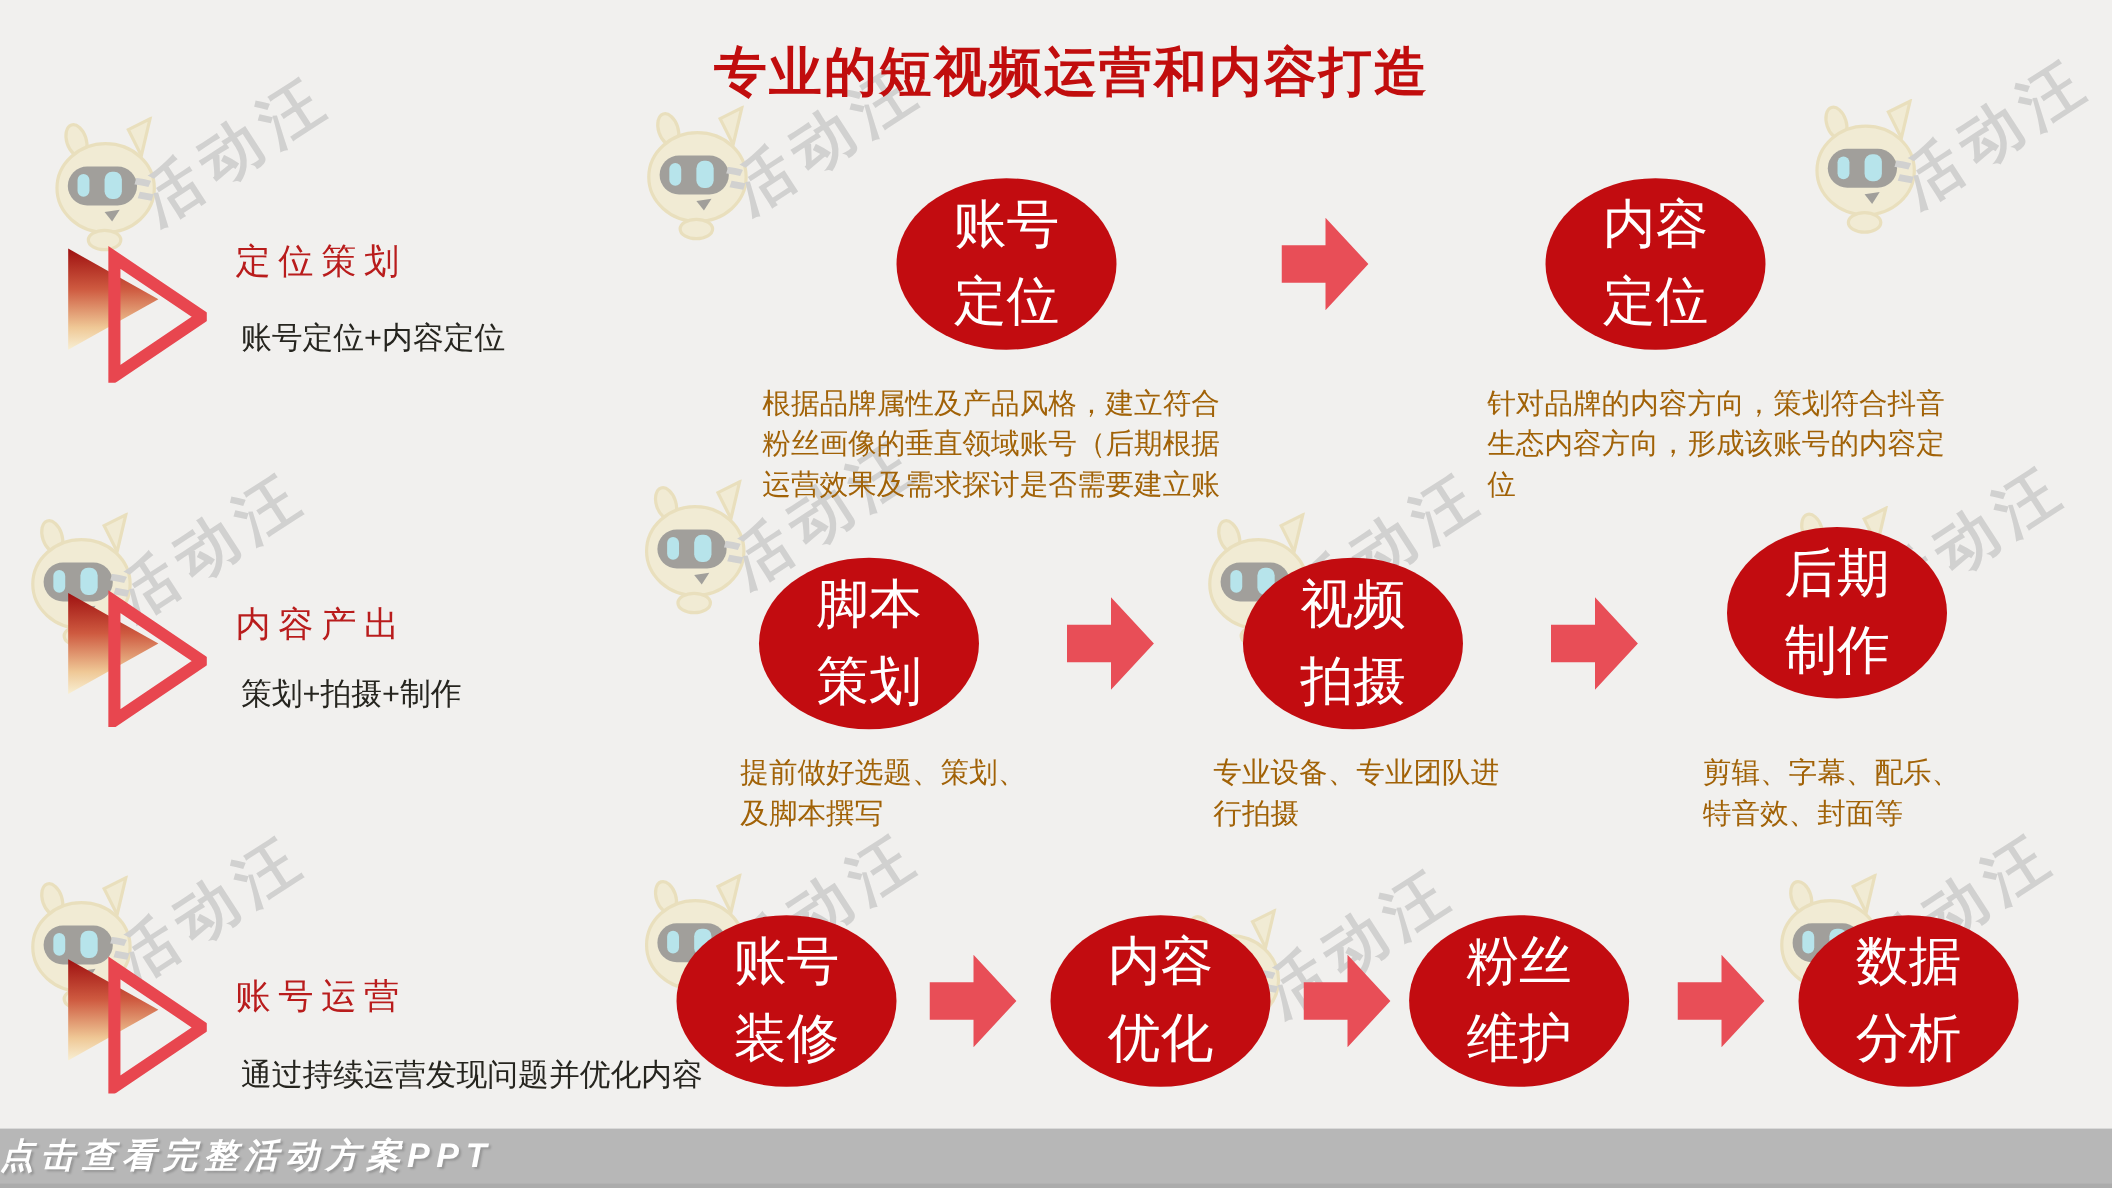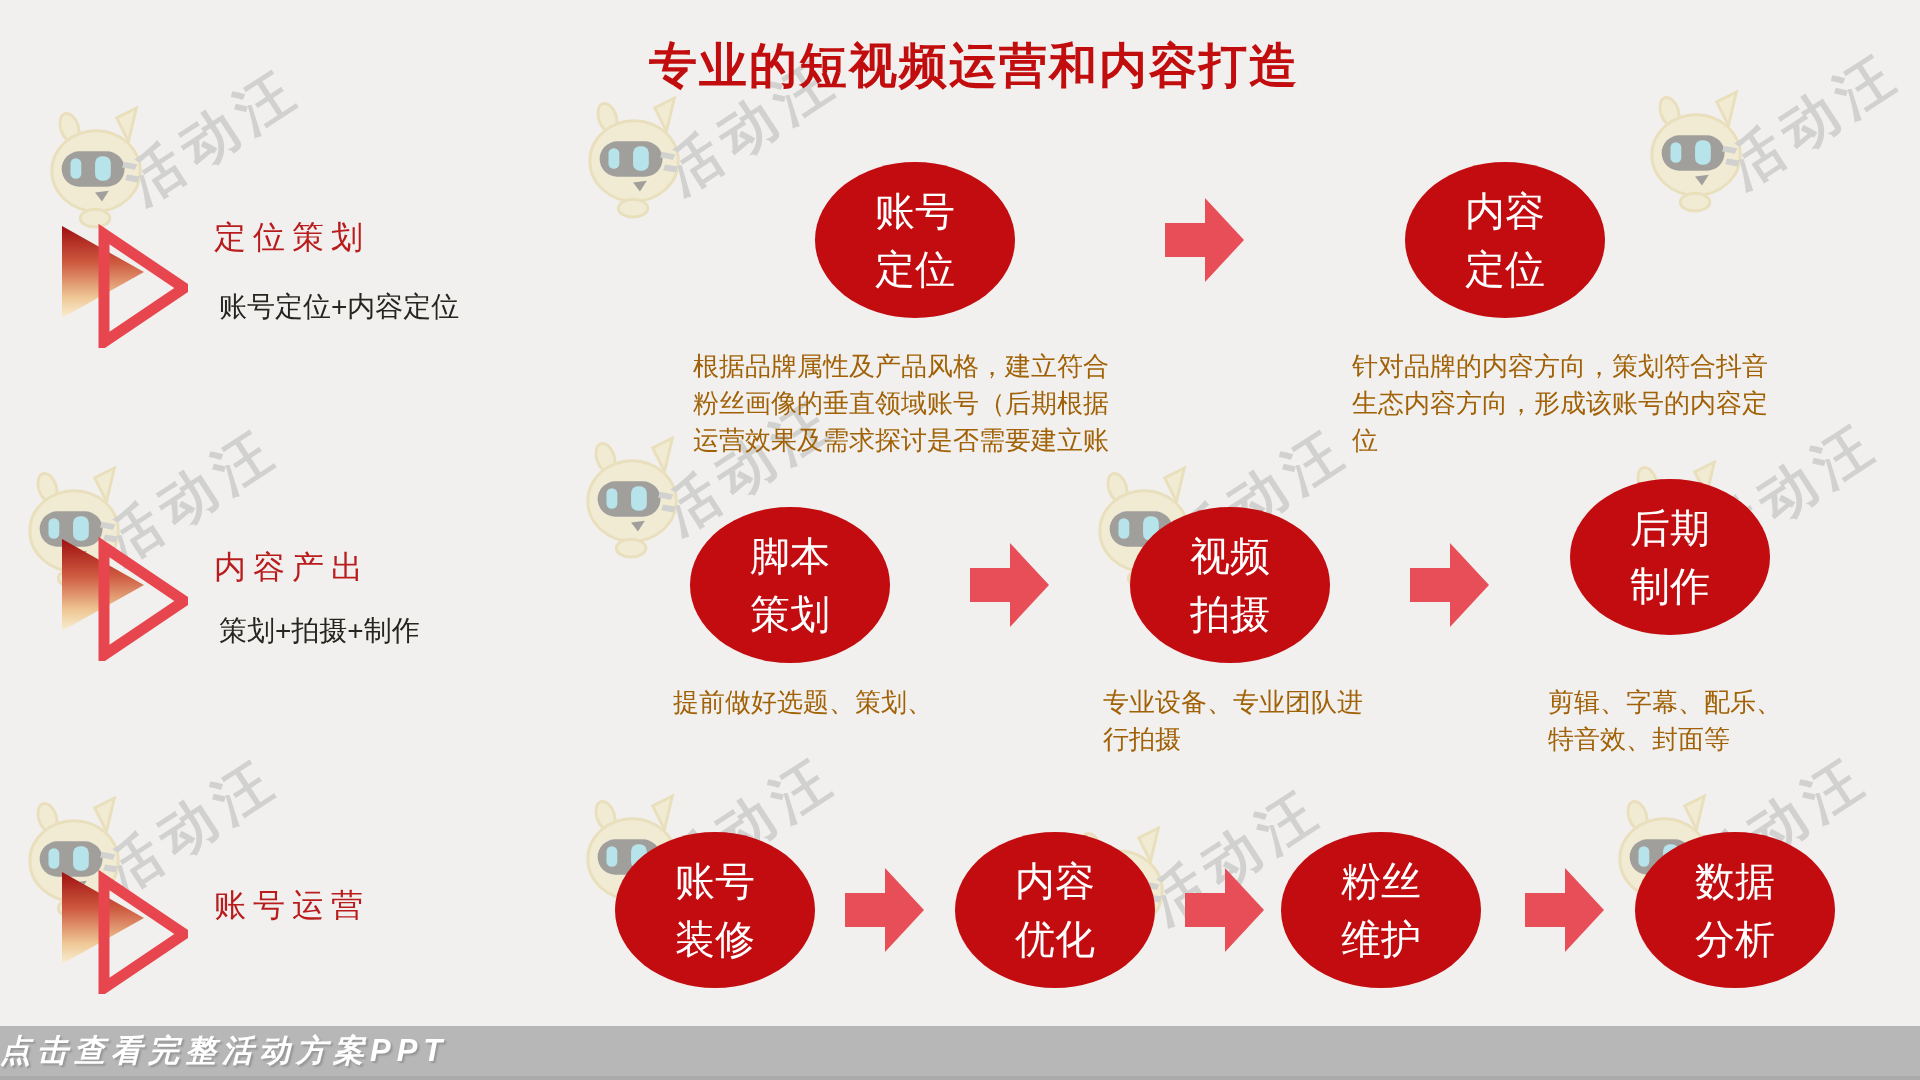--- a/index.html
+++ b/index.html
@@ -14,21 +14,21 @@
 
   .title{position:absolute;left:0;right:0;top:34px;text-align:center;font-size:48px;font-weight:800;
          color:#C10D0D;letter-spacing:2px;z-index:2;transform:translateX(14px);}
 
   .step-icon{position:absolute;width:130px;height:126px;z-index:2;}
   .row-head{position:absolute;font-size:32px;font-weight:normal;color:#b91c1c;letter-spacing:7px;z-index:2;}
   .row-sub{position:absolute;font-size:28px;color:#26251F;z-index:2;}
 
   .node{position:absolute;width:200px;height:156px;border-radius:50%;background:#C20C10;color:#FFFFFF;
         display:flex;flex-direction:column;align-items:center;justify-content:center;
-        font-size:40px;line-height:1.46;text-align:center;z-index:2;}
+        font-size:48px;line-height:1.46;text-align:center;z-index:2;}
   .flow-arrow{position:absolute;width:80px;height:90px;z-index:2;}
 
   .desc{position:absolute;font-size:26px;line-height:37px;color:#a16207;z-index:2;}
 
   .footer{position:absolute;left:0;top:1026px;width:1920px;height:54px;background:#B7B7B7;
           border-bottom:4px solid #ABABAB;box-sizing:border-box;display:flex;align-items:center;
           z-index:3;cursor:pointer;}
   .footer-label{font-size:31px;font-weight:bold;font-style:italic;color:#FFFFFF;letter-spacing:6px;
                 text-shadow:2px 2px 2px rgba(0,0,0,.18);}
 </style>
@@ -205,20 +205,21 @@
   <svg class="step-icon" style="left:58px;top:868px" viewBox="0 0 130 126">
     <polygon points="4,4 4,96 86,50" fill="url(#triGrad)"></polygon>
     <polygon points="46,12 46,120 126,66" fill="none" stroke="#E8464F" stroke-width="11"></polygon>
   </svg>
 
   <div class="row-head" style="left:214px;top:216px">定位策划</div>
   <div class="row-sub" style="left:219px;top:288px">账号定位+内容定位</div>
   <div class="row-head" style="left:214px;top:546px">内容产出</div>
   <div class="row-sub" style="left:219px;top:612px">策划+拍摄+制作</div>
   <div class="row-head" style="left:214px;top:884px">账号运营</div>
+  <div class="row-sub" style="left:219px;top:958px">通过持续运营发现问题并优化内容</div>
 
   <div class="node" style="left:815px;top:162px">
     <span>账号</span>
     <span>定位</span>
   </div>
   <svg class="flow-arrow" style="left:1165px;top:195px" viewBox="0 0 80 90">
     <polygon points="0,28 40,28 40,3 79,45 40,87 40,62 0,62" fill="#E84E57"></polygon>
   </svg>
   <div class="node" style="left:1405px;top:162px">
     <span>内容</span>
@@ -250,20 +251,21 @@
   <svg class="flow-arrow" style="left:1410px;top:540px" viewBox="0 0 80 90">
     <polygon points="0,28 40,28 40,3 79,45 40,87 40,62 0,62" fill="#E84E57"></polygon>
   </svg>
   <div class="node" style="left:1570px;top:479px">
     <span>后期</span>
     <span>制作</span>
   </div>
 
   <div class="desc" style="left:673px;top:684px">
     <div>提前做好选题、策划、</div>
+    <div>及脚本撰写</div>
   </div>
   <div class="desc" style="left:1103px;top:684px">
     <div>专业设备、专业团队进</div>
     <div>行拍摄</div>
   </div>
   <div class="desc" style="left:1548px;top:684px">
     <div>剪辑、字幕、配乐、</div>
     <div>特音效、封面等</div>
   </div>
 

